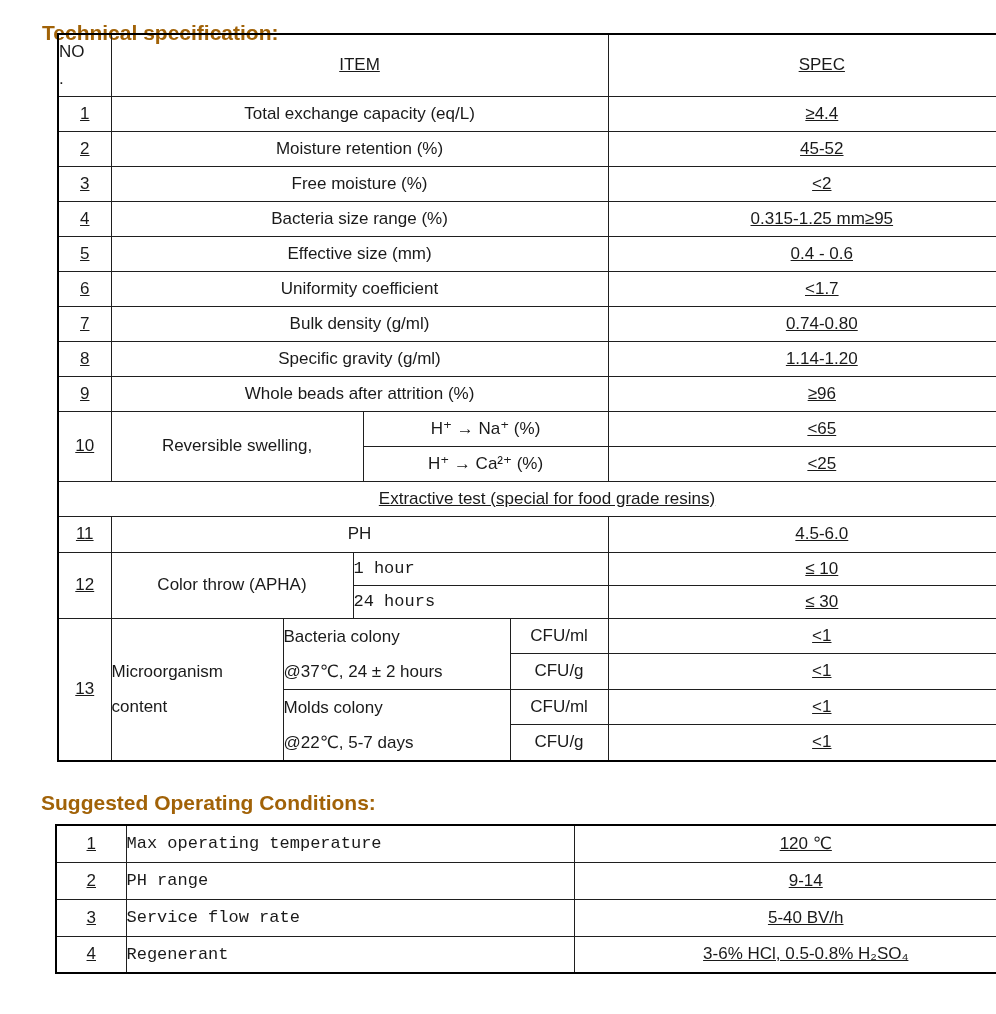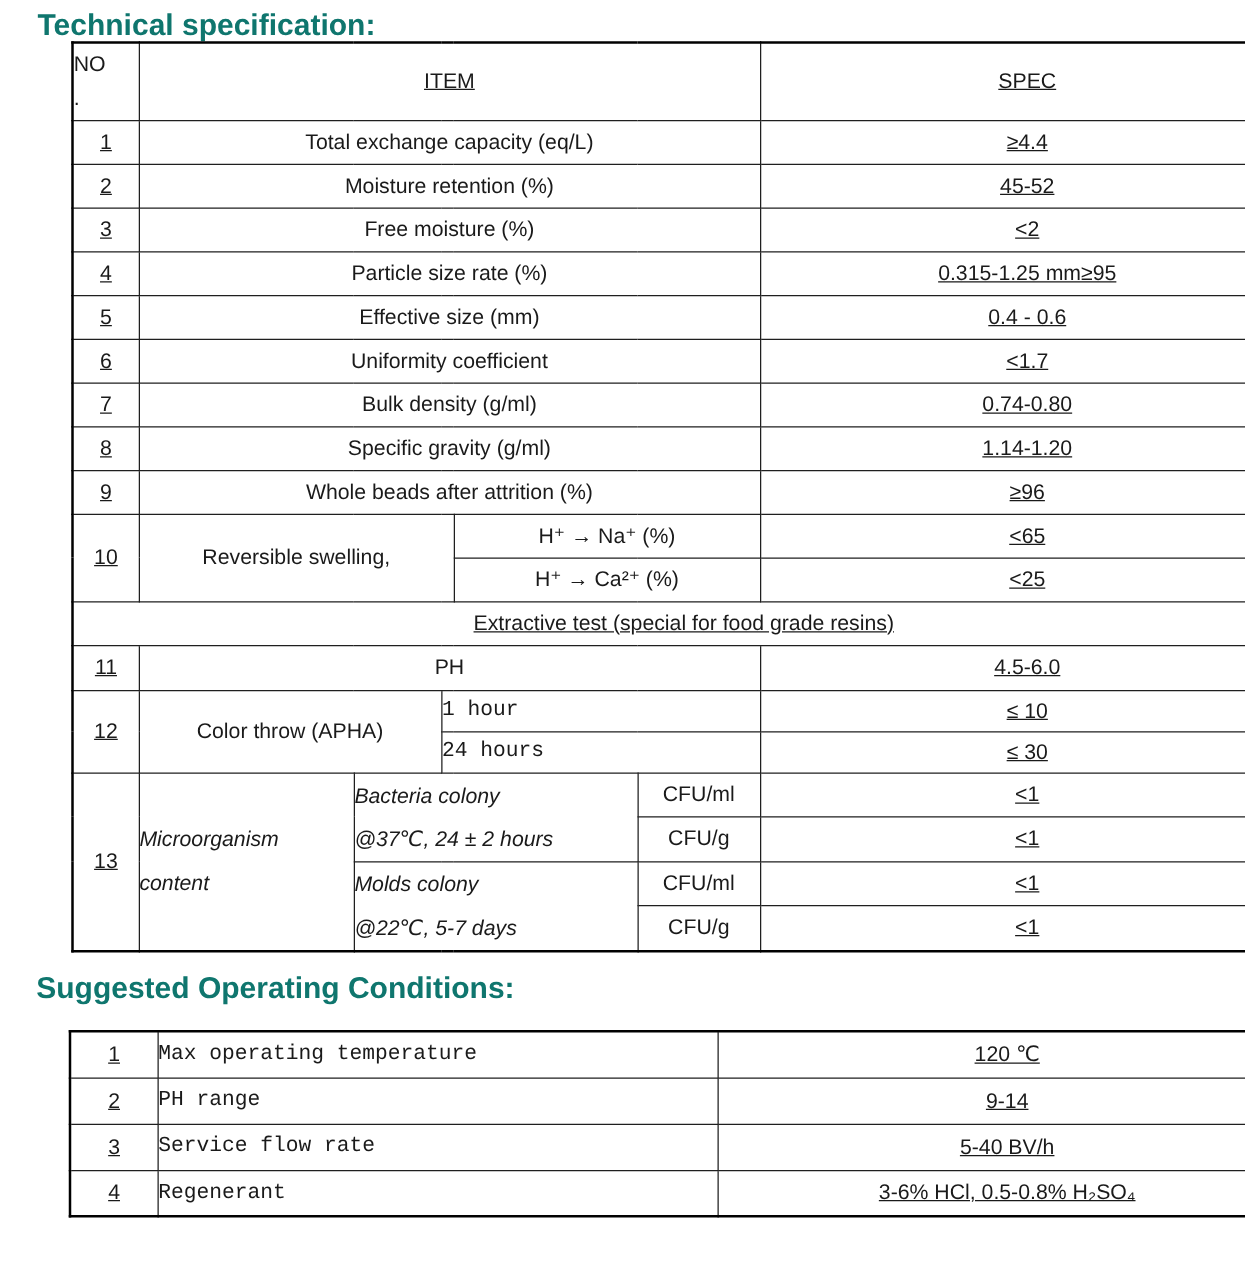--- a/index.html
+++ b/index.html
@@ -2,22 +2,22 @@
 <html><head>
 <meta charset="utf-8">
 <style>
   html,body{margin:0;padding:0;background:#ffffff;}
   body{
     width:996px;height:1014px;overflow:hidden;position:relative;
     font-family:"Liberation Sans","DejaVu Sans",sans-serif;
     color:#1a1a1a;
   }
   .doc-title{
-    font-size:24px;font-weight:bold;color:#0f766e;
-    margin:4px;line-height:24px;
+    font-size:21px;font-weight:bold;color:#a16207;
+    margin:16px;line-height:24px;
   }
   #tech-title{position:absolute;left:26px;top:5px;}
   #ops-title{position:absolute;left:25px;top:775px;}
 
   table.spec{
     border-collapse:collapse;table-layout:fixed;
     font-size:17px;color:#1a1a1a;
     border:2px solid #000000;
     position:absolute;
     margin-left:47px;
@@ -34,21 +34,21 @@
 
   .c{text-align:center;text-decoration:underline;}
   .l{text-align:center;padding-left:10px;}
   .l12{text-align:left;padding-left:12px;font-family:Liberation Mono, monospace;}
   .no-head{
     text-align:left;padding-left:9px;
     white-space:pre-line;line-height:27px;
   }
   .grp{
     text-align:left;padding-left:8px;
-    white-space:pre-line;line-height:35px;font-style:italic;
+    white-space:pre-line;line-height:35px;
   }
   tr.h62{height:62px;} tr.h35{height:35px;} tr.h36{height:36px;}
   tr.h33{height:33px;} tr.h34{height:34px;} tr.h37{height:37px;}
 </style>
 </head>
 <body>
 
 <h1 id="tech-title" class="doc-title">Technical specification:</h1>
 
 <table id="tech-table" class="spec">
@@ -79,21 +79,21 @@
     <td colspan="5" class="l">Moisture retention (%)</td>
     <td class="c">45-52</td>
   </tr>
   <tr class="h35">
     <td class="c">3</td>
     <td colspan="5" class="l">Free moisture (%)</td>
     <td class="c">&lt;2</td>
   </tr>
   <tr class="h35">
     <td class="c">4</td>
-    <td colspan="5" class="l">Particle size rate (%)</td>
+    <td colspan="5" class="l">Bacteria size range (%)</td>
     <td class="c">0.315-1.25 mm≥95</td>
   </tr>
   <tr class="h35">
     <td class="c">5</td>
     <td colspan="5" class="l">Effective size (mm)</td>
     <td class="c">0.4 - 0.6</td>
   </tr>
   <tr class="h35">
     <td class="c">6</td>
     <td colspan="5" class="l">Uniformity coefficient</td>

